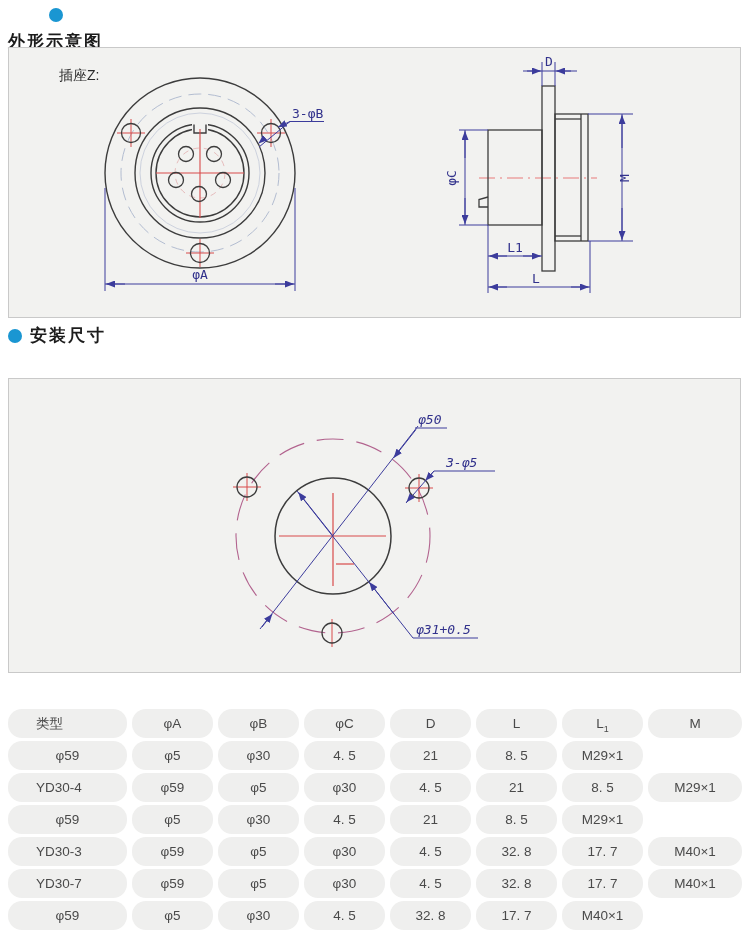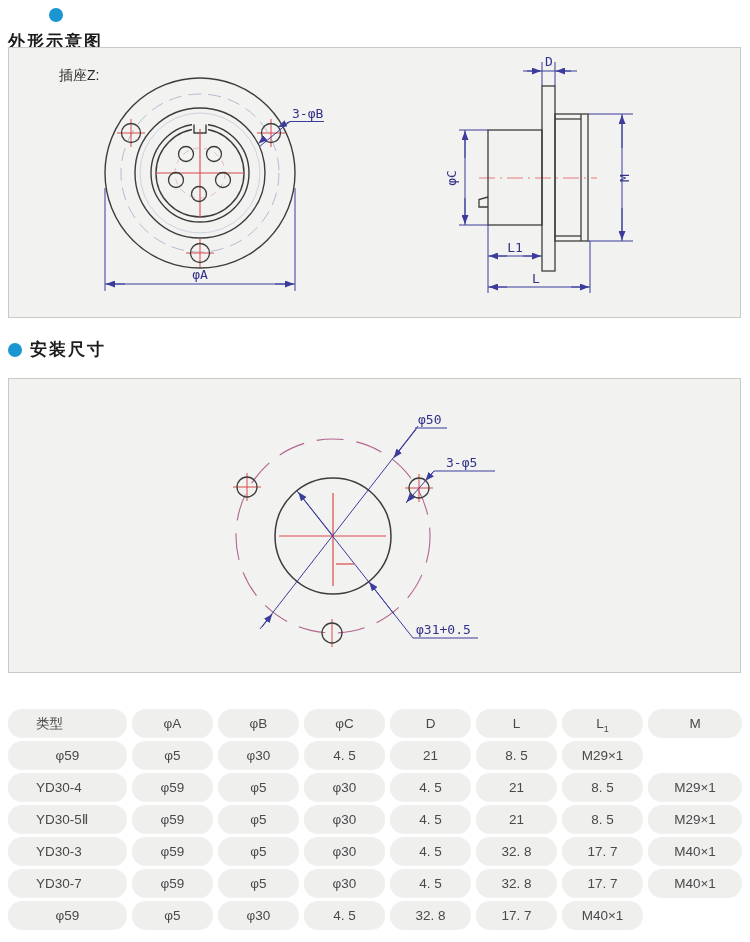--- a/index.html
+++ b/index.html
@@ -157,26 +157,26 @@
       <line x1="581" y1="193" x2="581" y2="245"></line>
       <line x1="479" y1="239" x2="581" y2="239"></line>
       <line x1="498" y1="239" x2="480.5" y2="239" marker-end="url(#ar1)"></line>
       <line x1="562" y1="239" x2="579.5" y2="239" marker-end="url(#ar1)"></line>
     </g>
     <text x="527" y="235" text-anchor="middle">L</text>
   </g>
 </svg>
 </div>
 
-<div class="section-header" style="top:338px;justify-content:center;">
+<div class="section-header" style="top:324px;justify-content:center;">
   <span class="bullet"></span>
   <span class="section-title">安装尺寸</span>
 </div>
 
-<div class="draw-box" style="top:378px;height:295px;">
+<div class="draw-box" style="top:378px;height:295px;font-style:italic;">
 <svg width="731" height="293" viewBox="0 0 731 293">
   <defs>
     <marker id="ar2" markerWidth="9" markerHeight="7" refX="8.5" refY="3.5" orient="auto" markerUnits="userSpaceOnUse">
       <path d="M0,0 L9,3.5 L0,7 Z" fill="#3c3c9c"></path>
     </marker>
   </defs>
 
   <circle cx="324" cy="157" r="97" fill="none" stroke="#b2638e" stroke-width="1.1" stroke-dasharray="27 13"></circle>
 
   <circle cx="324" cy="157" r="58" fill="none" stroke="#3c3c3c" stroke-width="1.5"></circle>
@@ -253,21 +253,20 @@
     <div class="t-cell first">YD30-4</div>
     <div class="t-cell">φ59</div>
     <div class="t-cell">φ5</div>
     <div class="t-cell">φ30</div>
     <div class="t-cell">4. 5</div>
     <div class="t-cell">21</div>
     <div class="t-cell">8. 5</div>
     <div class="t-cell">M29×1</div>
   </div>
   <div class="t-row">
-    <div class="t-cell first">YD30-5Ⅱ</div>
     <div class="t-cell">φ59</div>
     <div class="t-cell">φ5</div>
     <div class="t-cell">φ30</div>
     <div class="t-cell">4. 5</div>
     <div class="t-cell">21</div>
     <div class="t-cell">8. 5</div>
     <div class="t-cell">M29×1</div>
   </div>
   <div class="t-row">
     <div class="t-cell first">YD30-3</div>

